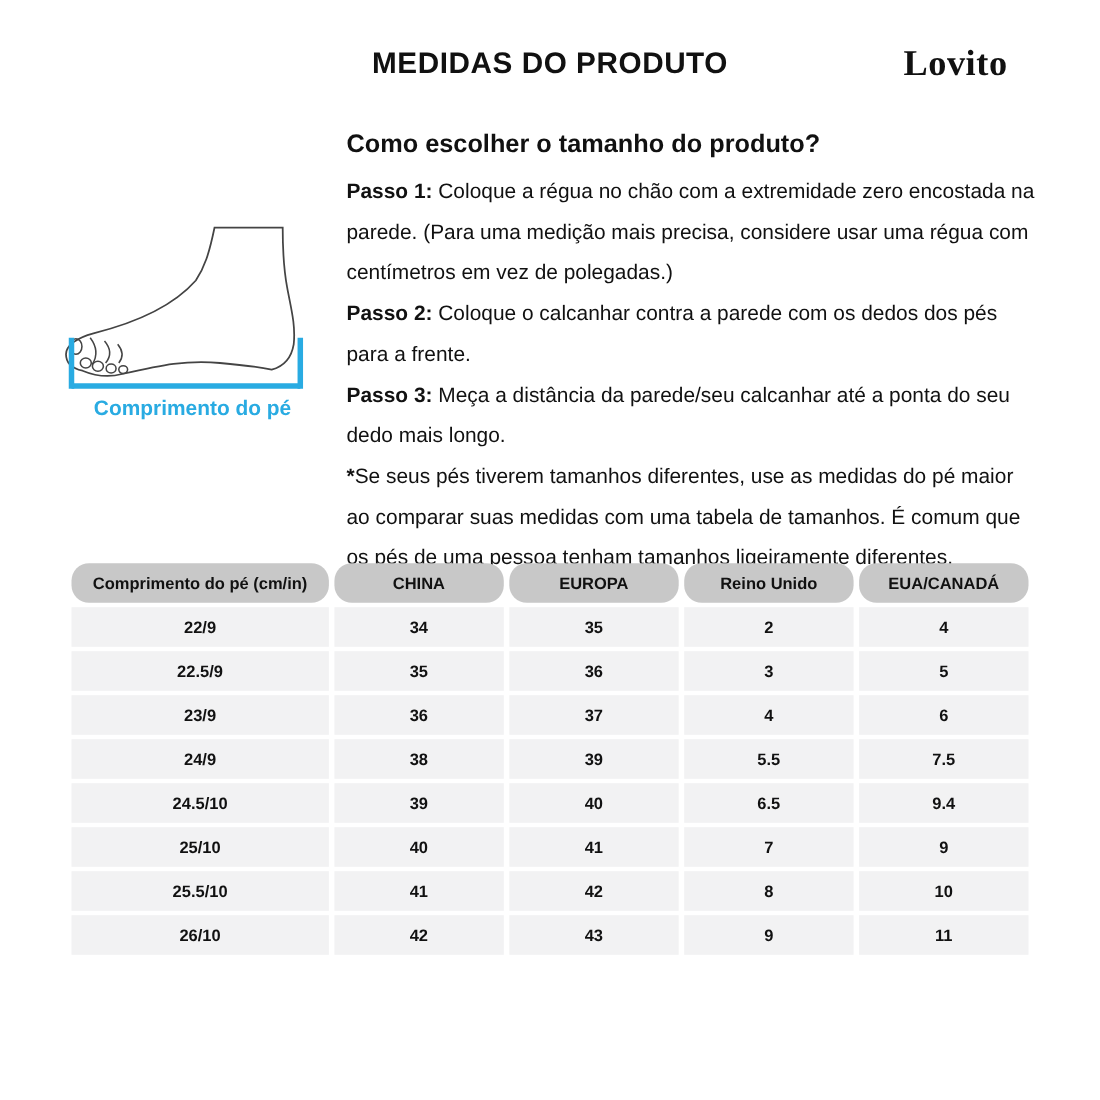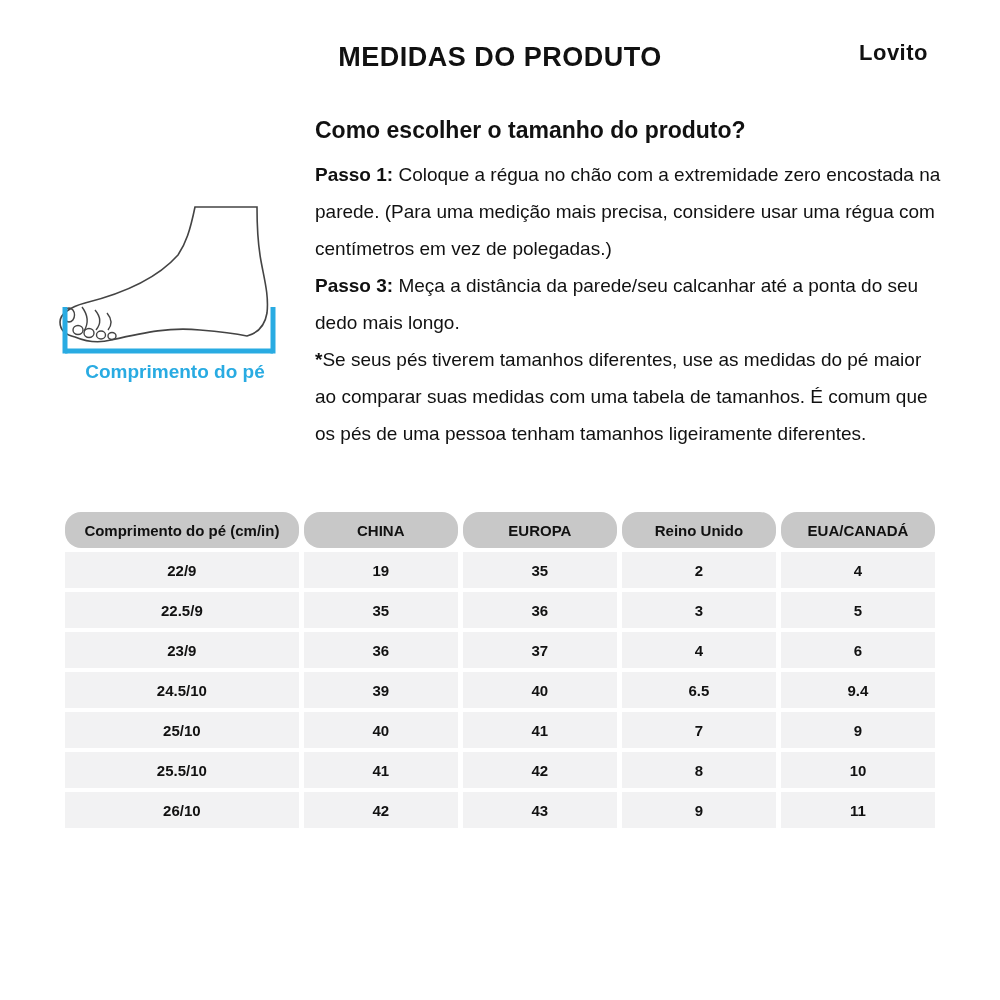--- a/index.html
+++ b/index.html
@@ -23,24 +23,25 @@
   .title {
     position: absolute;
     top: 42px; left: 0; width: 100%;
     text-align: center;
     font-size: 27px;
     font-weight: 700;
     letter-spacing: 0.5px;
   }
   .logo {
     position: absolute;
-    top: 40px; right: 72px;
-    font-size: 22px;
+    top: 40px; right: 84px;
+    font-size: 33px;
     font-weight: 700;
     letter-spacing: 0.5px;
+    font-family: Liberation Serif, serif;
   }
   .content {
     position: absolute;
     top: 92px; left: 315px;
     width: 628px;
     margin-top: 24px;
   }
   .content h2 {
     font-size: 23px;
     font-weight: 700;
@@ -103,20 +104,21 @@
 <body>
 
 <div class="page">
 
   <div class="title">MEDIDAS DO PRODUTO</div>
   <div class="logo">Lovito</div>
 
   <div class="content">
     <h2>Como escolher o tamanho do produto?</h2>
     <p><span class="step-label">Passo 1:</span><span> Coloque a régua no chão com a extremidade zero encostada na parede. (Para uma medição mais precisa, considere usar uma régua com centímetros em vez de polegadas.)</span></p>
+    <p><span class="step-label">Passo 2:</span><span> Coloque o calcanhar contra a parede com os dedos dos pés para a frente.</span></p>
     <p><span class="step-label">Passo 3:</span><span> Meça a distância da parede/seu calcanhar até a ponta do seu dedo mais longo.</span></p>
     <p><span class="tip-star">*</span><span>Se seus pés tiverem tamanhos diferentes, use as medidas do pé maior ao comparar suas medidas com uma tabela de tamanhos. É comum que os pés de uma pessoa tenham tamanhos ligeiramente diferentes.</span></p>
   </div>
 
   <div class="diagram">
     <svg width="240" height="155" viewBox="0 0 240 155" fill="none" xmlns="http://www.w3.org/2000/svg">
 
       <path d="M 140 4
                C 135 28, 131 40, 123 52
                C 100 78, 62 92, 30 100
@@ -161,40 +163,47 @@
         <th>Comprimento do pé (cm/in)</th>
         <th>CHINA</th>
         <th>EUROPA</th>
         <th>Reino Unido</th>
         <th>EUA/CANADÁ</th>
       </tr>
     </thead>
     <tbody>
         <tr>
           <td>22/9</td>
-          <td>19</td>
+          <td>34</td>
           <td>35</td>
           <td>2</td>
           <td>4</td>
         </tr>
         <tr>
           <td>22.5/9</td>
           <td>35</td>
           <td>36</td>
           <td>3</td>
           <td>5</td>
         </tr>
         <tr>
           <td>23/9</td>
           <td>36</td>
           <td>37</td>
           <td>4</td>
           <td>6</td>
         </tr>
         <tr>
+          <td>24/9</td>
+          <td>38</td>
+          <td>39</td>
+          <td>5.5</td>
+          <td>7.5</td>
+        </tr>
+        <tr>
           <td>24.5/10</td>
           <td>39</td>
           <td>40</td>
           <td>6.5</td>
           <td>9.4</td>
         </tr>
         <tr>
           <td>25/10</td>
           <td>40</td>
           <td>41</td>

